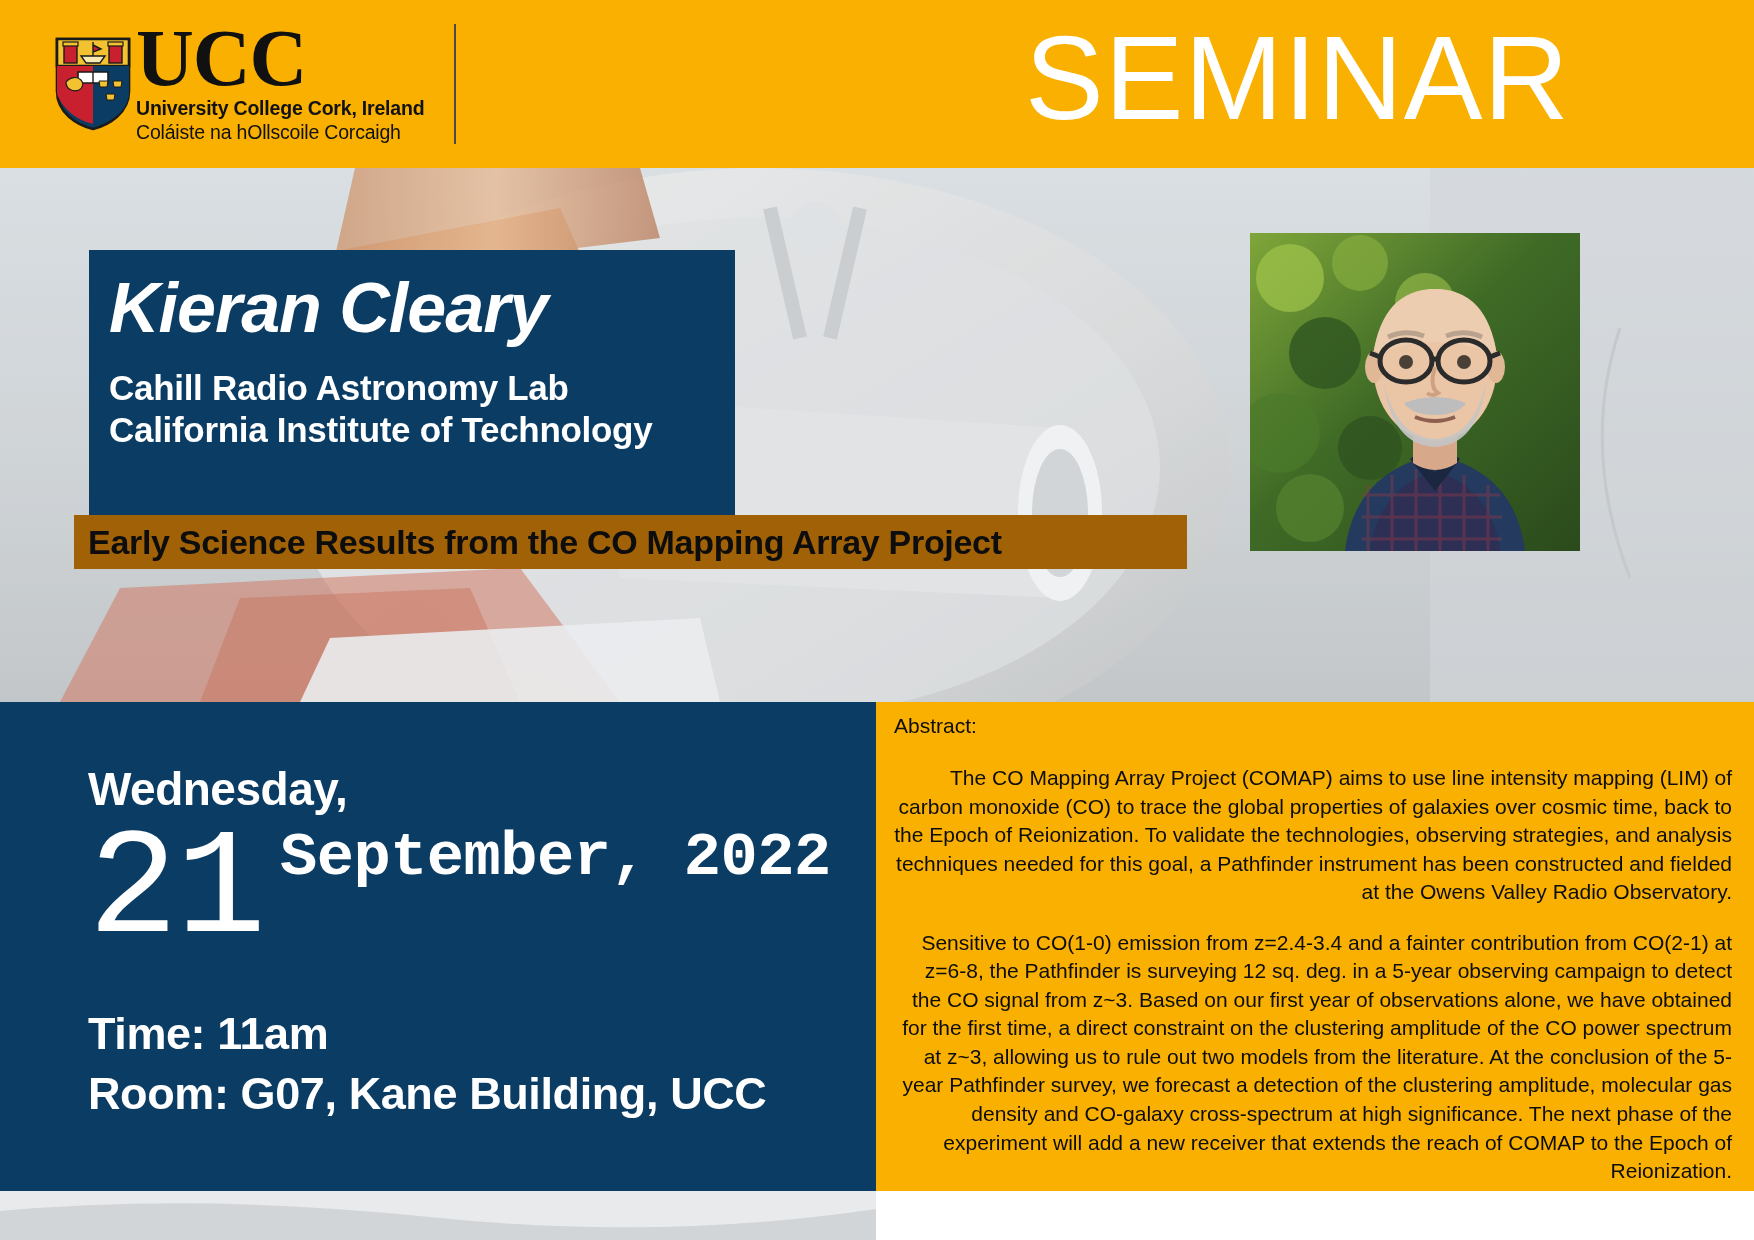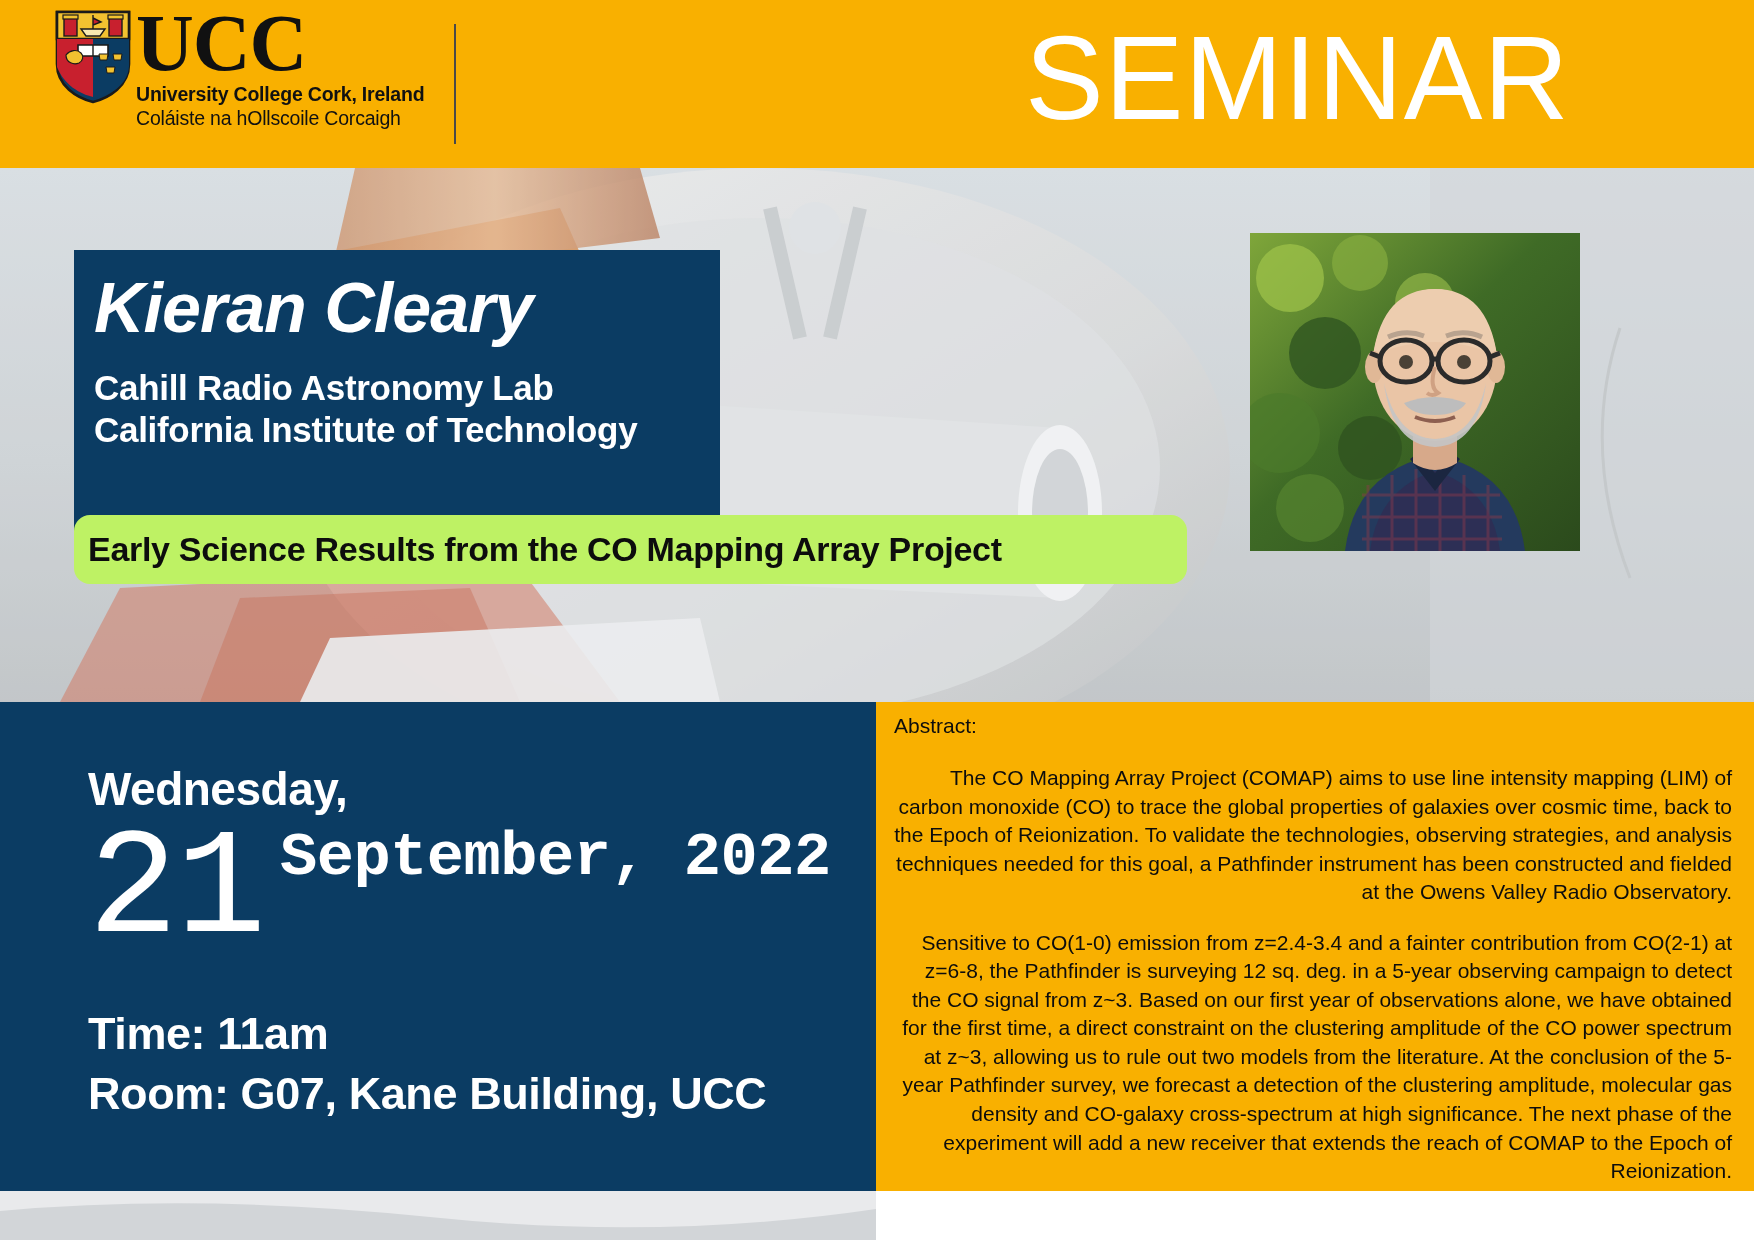--- a/index.html
+++ b/index.html
@@ -17,21 +17,21 @@
   }
 
   
   .header {
     position: absolute; left: 0; top: 0;
     width: 1754px; height: 168px;
     background: #F9B000;
     display: flex; align-items: center;
   }
   .logo-wrap {
-    display: flex; align-items: flex-start;
+    display: flex; align-items: center;
     margin-left: 54px; height: 150px;
   }
   .crest { width: 78px; height: 96px; display: block; }
   .ucc-lockup { display: flex; flex-direction: column; margin-left: 4px; }
   .ucc-big {
     font-family: "Liberation Serif", serif;
     font-weight: 700; font-size: 80px; line-height: 0.86;
     color: #111111; letter-spacing: -1px;
   }
   .ucc-sub1 {
@@ -65,46 +65,45 @@
   .hero {
     position: absolute; left: 0; top: 168px;
     width: 1754px; height: 534px;
     overflow: hidden;
     background: #b9bdc0;
   }
   .hero-bg { position: absolute; inset: 0; }
 
   
   .speaker-block {
-    position: absolute; left: 74px; top: 250px;
+    position: absolute; left: 89px; top: 250px;
     width: 646px; height: 312px;
     background: #0B3C63;
     padding: 22px 0 0 20px;
   }
   .speaker-name {
     font-size: 70px; font-weight: 700; font-style: italic;
     color: #ffffff; line-height: 1.05; letter-spacing: -1px;
   }
   .speaker-aff1 {
     font-size: 35px; font-weight: 700; color: #ffffff;
     margin-top: 22px; letter-spacing: -0.3px;
   }
   .speaker-aff2 {
     font-size: 35px; font-weight: 700; color: #ffffff;
     margin-top: 2px; letter-spacing: -0.3px;
   }
 
   
   .title-bar {
     position: absolute; left: 74px; top: 515px;
-    width: 1113px; height: 69px;
-    background: #bef264;
+    width: 1113px; height: 54px;
+    background: #a16207;
     display: flex; align-items: center;
     padding-left: 14px;
-    border-radius: 16px;
   }
   .title-text {
     font-size: 34px; font-weight: 700; color: #0d0d0d;
     letter-spacing: -0.3px;
   }
 
   
   .portrait {
     position: absolute; left: 1250px; top: 233px;
     width: 330px; height: 318px;

